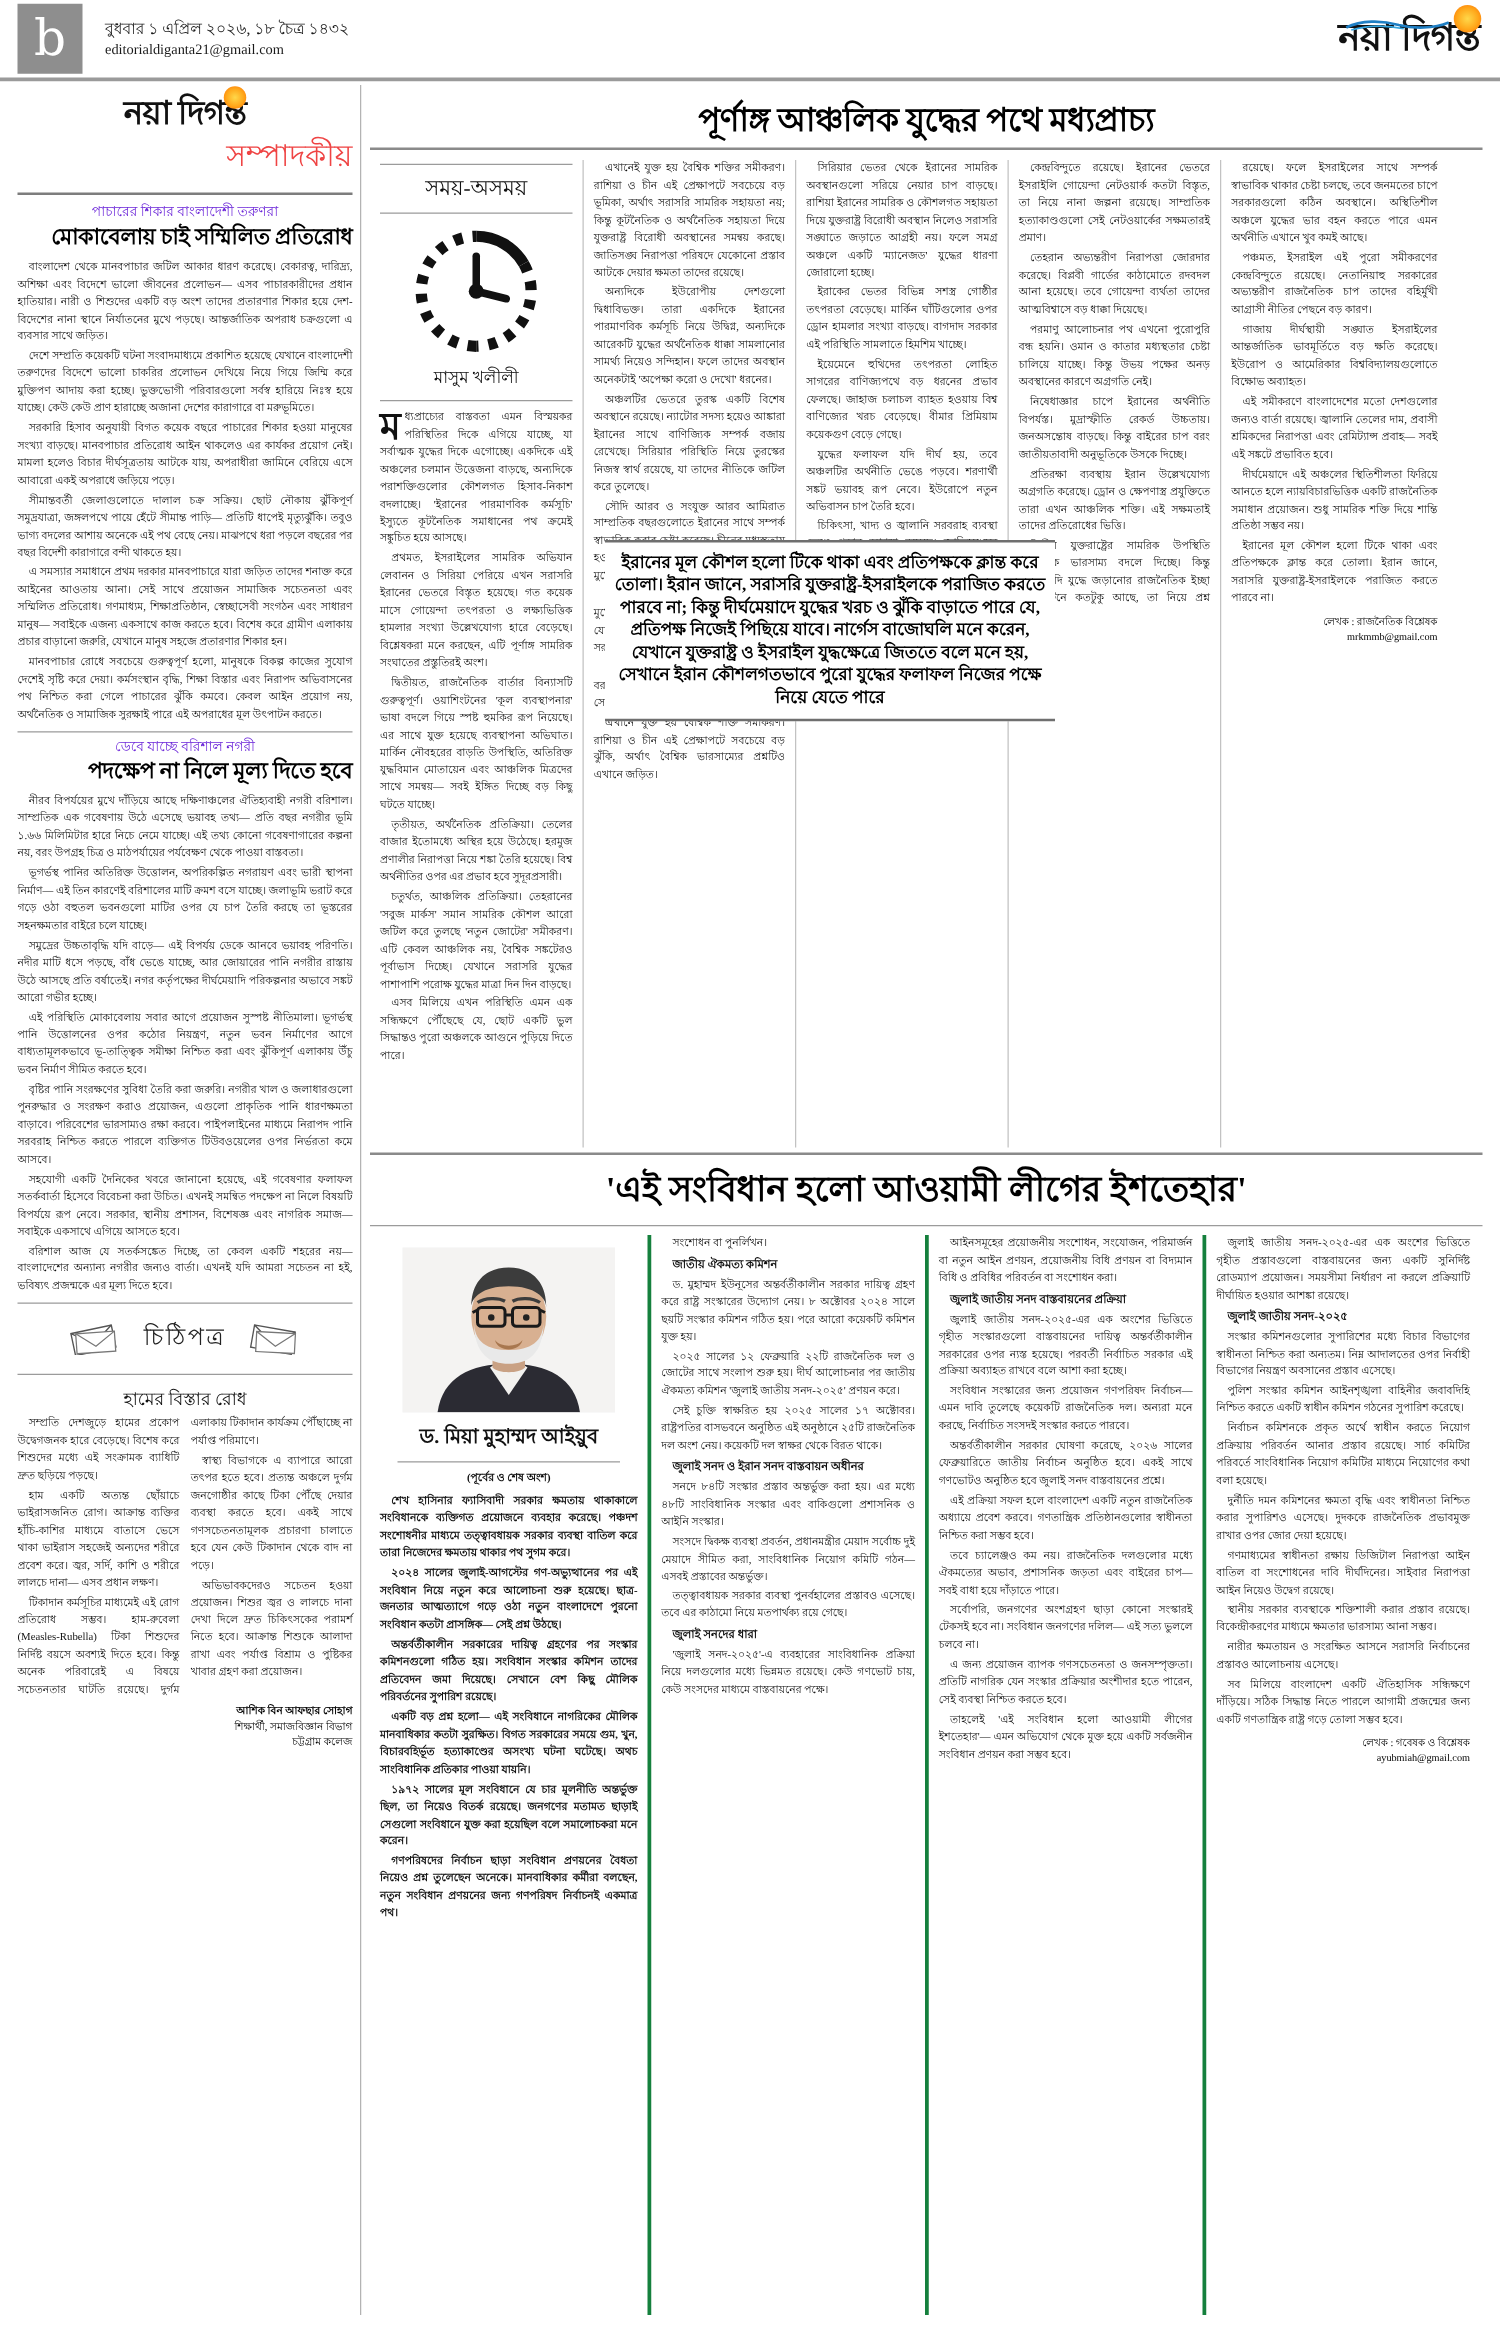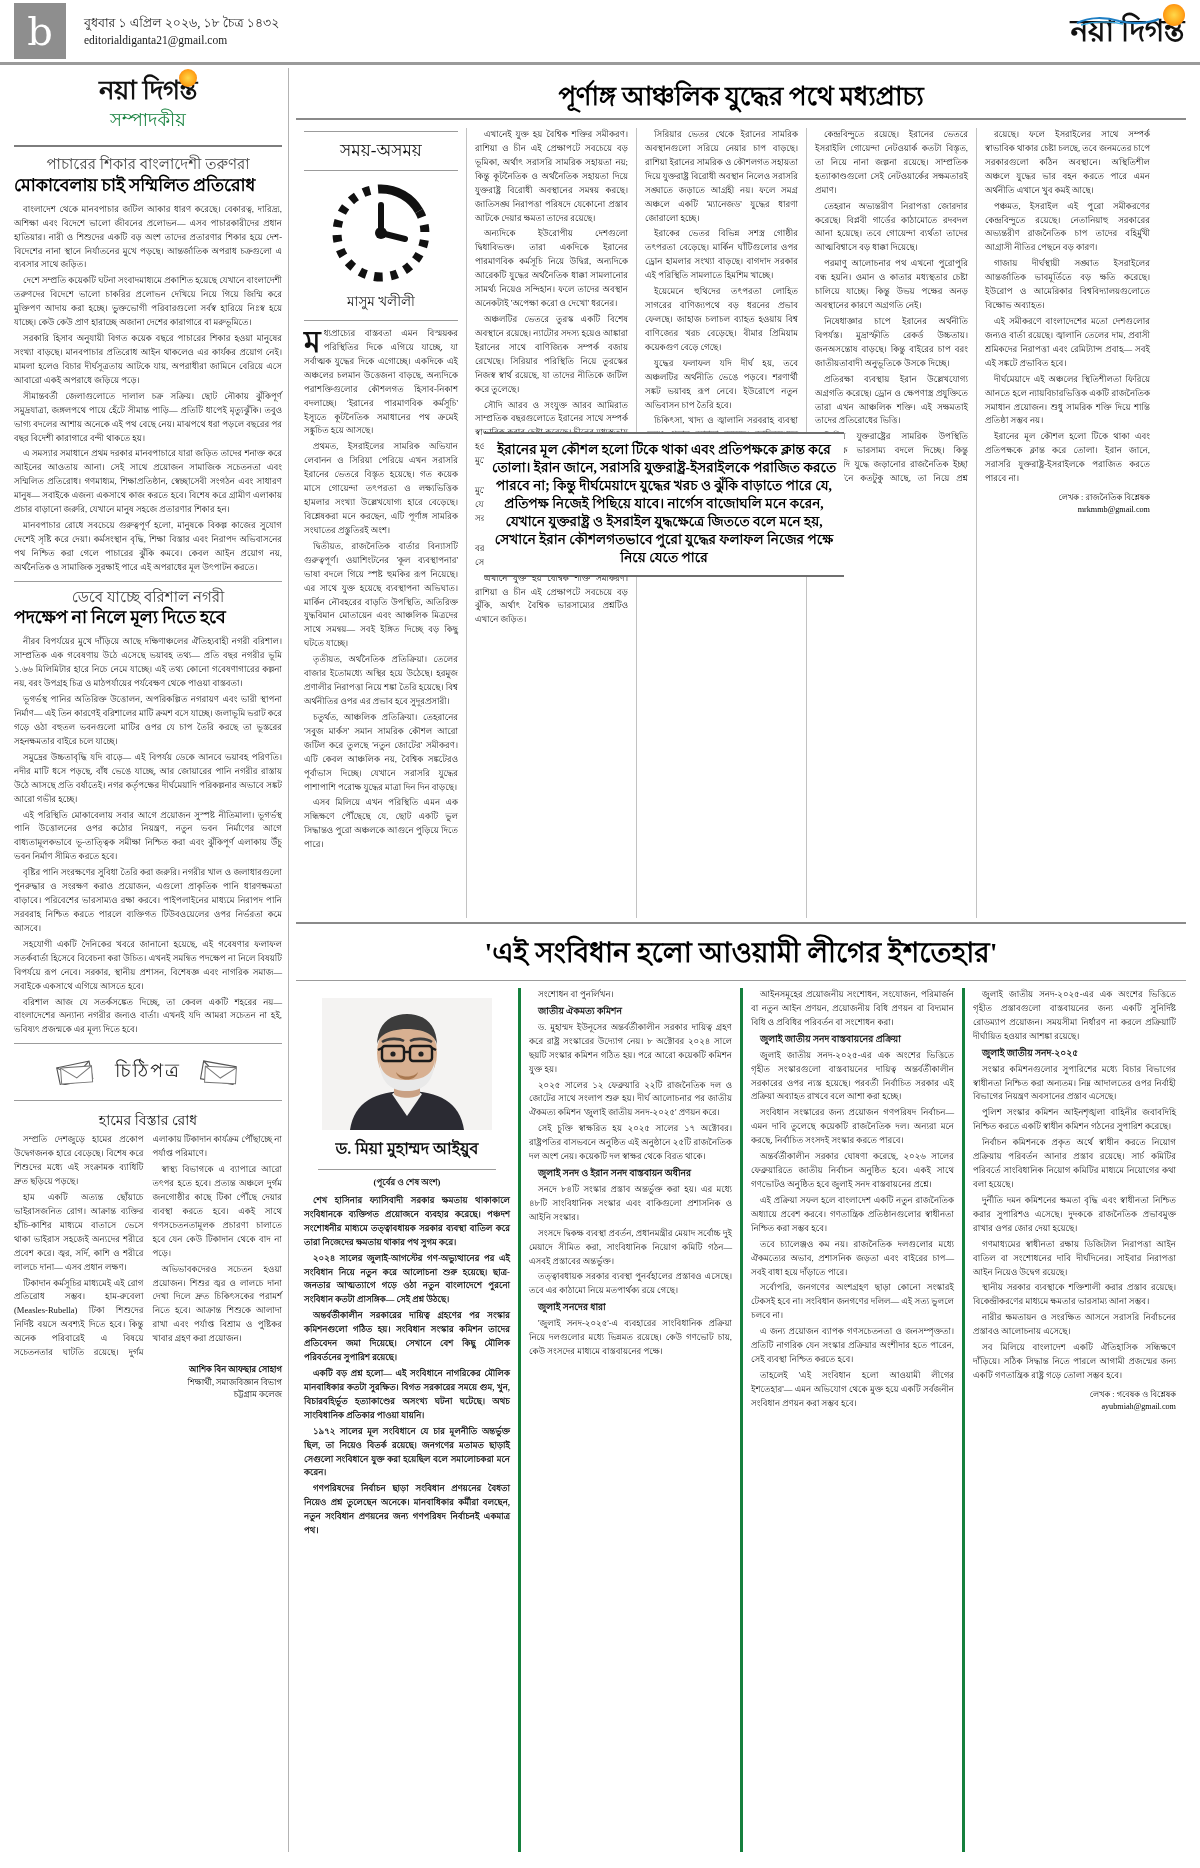--- a/index.html
+++ b/index.html
@@ -99,34 +99,34 @@
     padding-top: 6px;
   }
   .rail-brand .brand-word { font-size: 26px; }
   .rail-brand-wrap { position: relative; display: inline-block; }
   .rail-sun {
     position: absolute; left: 80px; top: -9px;
     width: 18px; height: 18px; border-radius: 50%;
     background: radial-gradient(circle at 50% 50%, #ffd84a 0%, #ffa71a 55%, #ff6a00 100%);
   }
   .rail-sub {
-    text-align: center;
-    font-size: 18px;
+    text-align: right;
+    font-size: 24px;
     margin-top: 2px;
-    color: #15803d;
+    color: #ef4444;
     font-family: "Liberation Serif", serif;
   }
   .hr-thin { border: 0; border-top: 1px solid #9b9b9b; margin: 6px 0; }
   .hr-med  { border: 0; border-top: 2px solid #7d7d7d; margin: 8px 0; }
 
   .ed-kicker {
-    font-size: 15px; text-align: center; color: #404040; line-height: 1.25;
+    font-size: 11px; text-align: center; color: #6d28d9; line-height: 1.25;
   }
   .ed-title {
-    font-size: 17.5px; font-weight: 700; text-align: left;
+    font-size: 17.5px; font-weight: 700; text-align: right;
     color: #000; line-height: 1.2; margin-top: 1px;
     letter-spacing: -0.2px;
   }
   .ed-body { margin-top: 7px; }
 
   
   .letters-head {
     display: flex; align-items: center; justify-content: center;
     gap: 18px; padding: 6px 0;
   }

